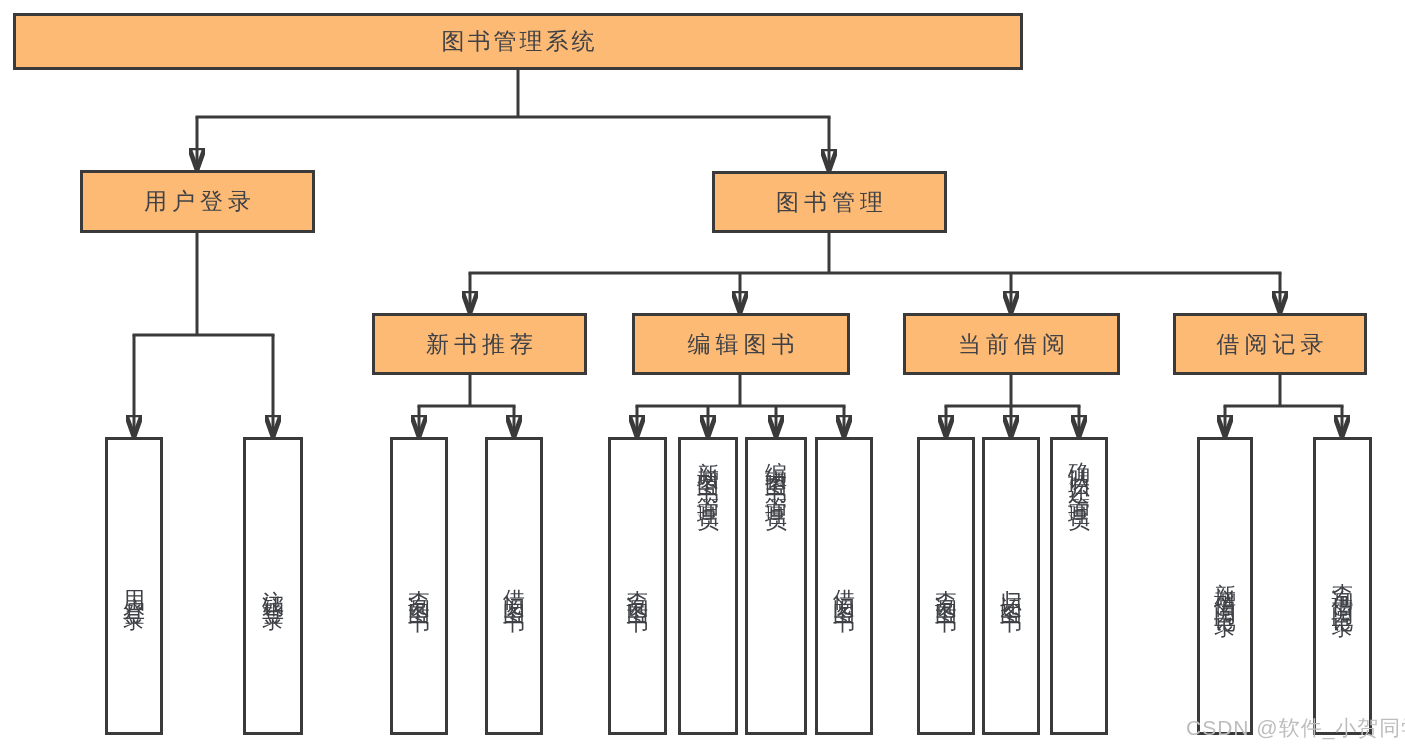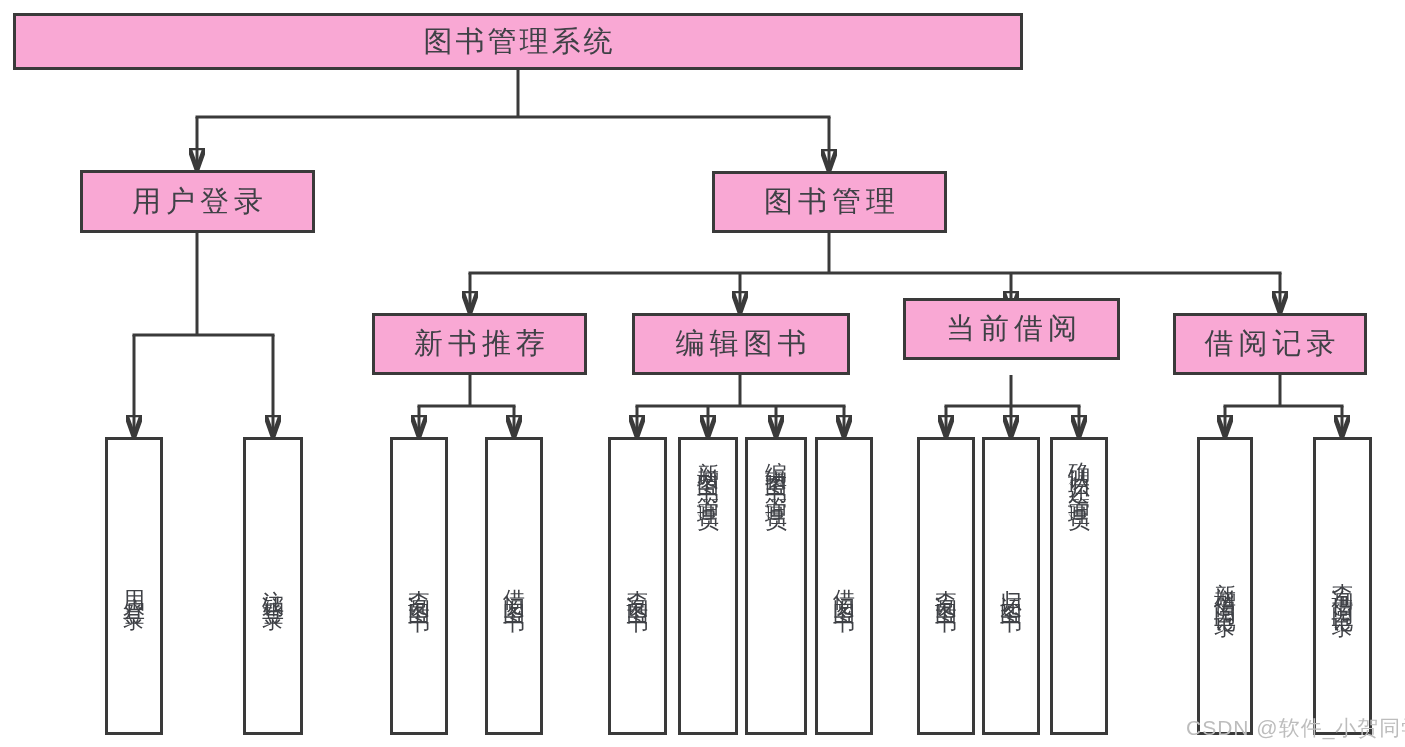--- a/index.html
+++ b/index.html
@@ -9,23 +9,23 @@
     background:#ffffff;
     font-family:"Liberation Sans","DejaVu Sans",sans-serif;
     overflow:hidden;
   }
   .connectors{position:absolute;left:0;top:0;width:1405px;height:747px;}
   .connectors path{stroke:#3a3a3a;stroke-width:3;fill:none;}
   .connectors path.cap{stroke-linecap:square;}
 
   .hbox{
     position:absolute;box-sizing:border-box;
-    background:#f9a8d4;border:3px solid #3a3a3a;
+    background:#fdba74;border:3px solid #3a3a3a;
     display:flex;align-items:center;justify-content:center;
-    color:#3f4146;font-size:29px;letter-spacing:5px;text-indent:5px;
+    color:#3f4146;font-size:23px;letter-spacing:5px;text-indent:5px;
     white-space:nowrap;
   }
   .hbox.title{letter-spacing:3px;text-indent:3px;}
 
   .vbox{
     position:absolute;box-sizing:border-box;
     top:437px;height:298px;
     background:#ffffff;border:3px solid #3a3a3a;
     display:flex;align-items:center;justify-content:center;
   }
@@ -95,21 +95,21 @@
     <path d="M1342,406 L1342,437" marker-end="url(#arw)"></path>
   </svg>
 
   <div class="hbox title" style="left:13px;top:13px;width:1010px;height:57px;">图书管理系统</div>
 
   <div class="hbox" style="left:80px;top:170px;width:235px;height:63px;">用户登录</div>
   <div class="hbox" style="left:712px;top:171px;width:235px;height:62px;">图书管理</div>
 
   <div class="hbox" style="left:372px;top:313px;width:215px;height:62px;">新书推荐</div>
   <div class="hbox" style="left:632px;top:313px;width:218px;height:62px;">编辑图书</div>
-  <div class="hbox" style="left:903px;top:298px;width:217px;height:62px;">当前借阅</div>
+  <div class="hbox" style="left:903px;top:313px;width:217px;height:62px;">当前借阅</div>
   <div class="hbox" style="left:1173px;top:313px;width:194px;height:62px;">借阅记录</div>
 
   <div class="vbox" style="left:105px;width:58px;">
     <span>用户登录</span>
   </div>
   <div class="vbox" style="left:243px;width:60px;">
     <span>注销登录</span>
   </div>
 
   <div class="vbox" style="left:390px;width:58px;">

